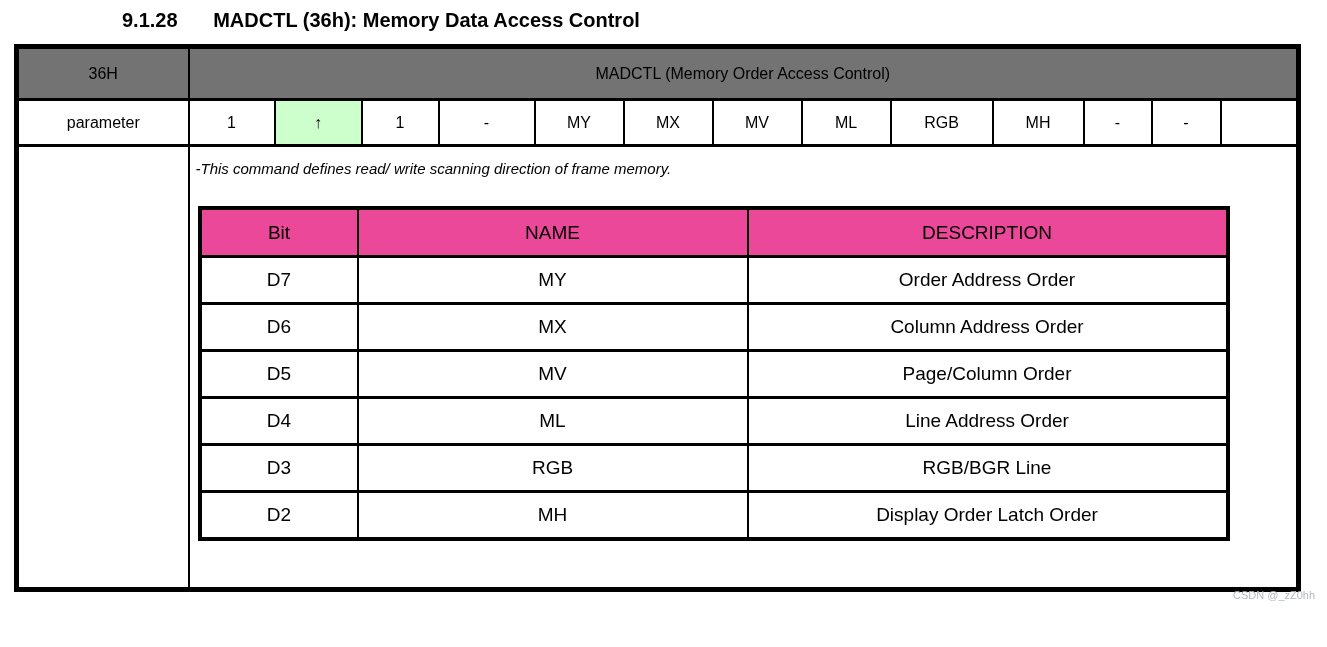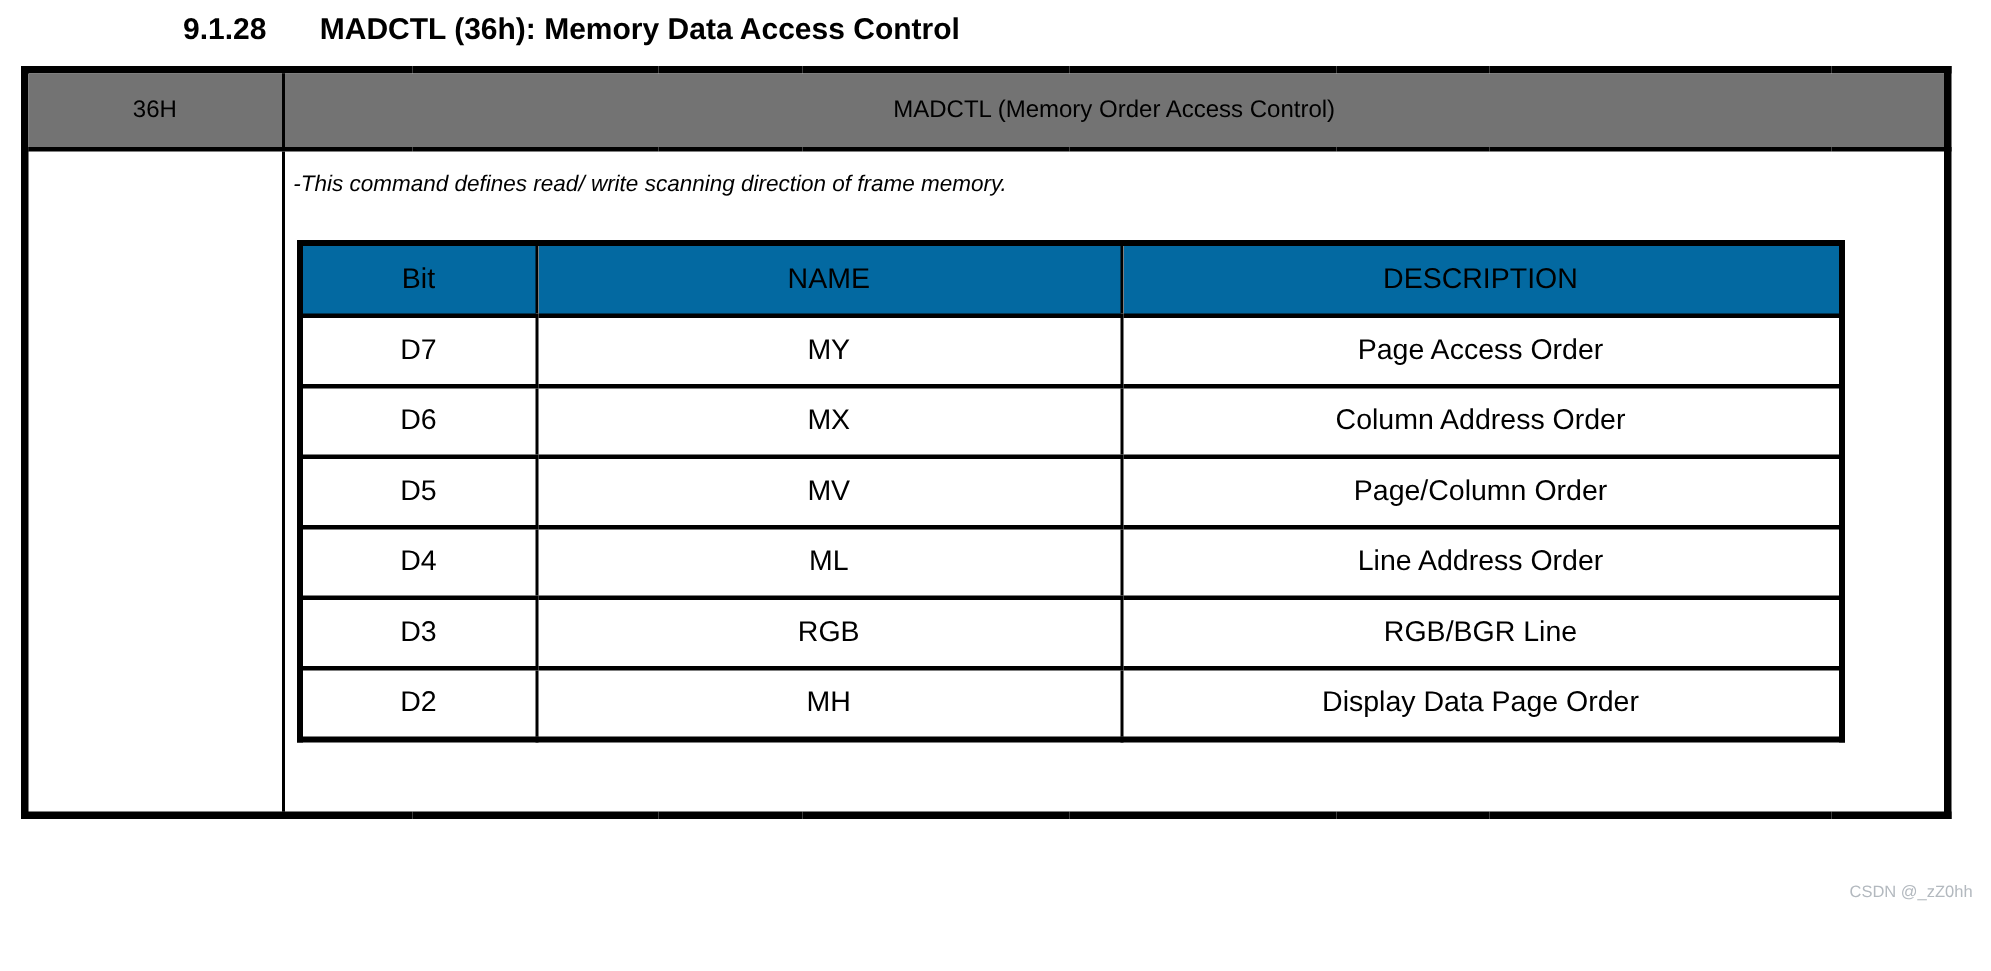--- a/index.html
+++ b/index.html
@@ -75,21 +75,21 @@
   }
   table.bits td {
     border-style: solid;
     border-color: #000;
     border-width: 3px 2px;
     text-align: center;
     vertical-align: middle;
     font-size: 19px;
     padding: 0;
   }
-  tr.b-head td { height: 45px; background: #0369a1; }
+  tr.b-head td { height: 45px; background: #ec4899; }
   tr.b-row td { height: 44px; background: #ffffff; }
 
   .watermark {
     position: absolute;
     left: 1233px;
     top: 589px;
     font-size: 11px;
     color: #b3b9bf;
     white-space: nowrap;
   }
@@ -119,40 +119,56 @@
         <col style="width:91px">
         <col style="width:68px">
       <col style="width:69px">
         <col style="width:78px">
     </colgroup>
     <tbody>
         <tr class="r-gray">
       <td>36H</td>
       <td colspan="13">MADCTL (Memory Order Access Control)</td>
     </tr>
+    <tr class="r-param">
+      <td>parameter</td>
+      <td>1</td>
+      <td class="green arrow">↑</td>
+      <td>1</td>
+      <td>-</td>
+      <td>MY</td>
+      <td>MX</td>
+      <td>MV</td>
+      <td>ML</td>
+      <td>RGB</td>
+      <td>MH</td>
+      <td>-</td>
+      <td>-</td>
+      <td></td>
+    </tr>
     <tr class="r-body">
       <td></td>
       <td colspan="13">
         <p class="desc">-This command defines read/ write scanning direction of frame memory.</p>
         <table class="bits">
           <colgroup>
             <col style="width:158px">
                 <col style="width:390px">
                 <col style="width:480px">
           </colgroup>
           <tbody>
                 <tr class="b-head">
             <td>Bit</td>
             <td>NAME</td>
             <td>DESCRIPTION</td>
           </tr>
           <tr class="b-row">
             <td>D7</td>
             <td>MY</td>
-            <td>Page Access Order</td>
+            <td>Order Address Order</td>
           </tr>
           <tr class="b-row">
             <td>D6</td>
             <td>MX</td>
             <td>Column Address Order</td>
           </tr>
           <tr class="b-row">
             <td>D5</td>
             <td>MV</td>
             <td>Page/Column Order</td>
@@ -163,21 +179,21 @@
             <td>Line Address Order</td>
           </tr>
           <tr class="b-row">
             <td>D3</td>
             <td>RGB</td>
             <td>RGB/BGR Line</td>
           </tr>
           <tr class="b-row">
             <td>D2</td>
             <td>MH</td>
-            <td>Display Data Page Order</td>
+            <td>Display Order Latch Order</td>
           </tr>
         </tbody>
             </table>
       </td>
     </tr>
   </tbody>
     </table>
 
   <div class="watermark">CSDN @_zZ0hh</div>
 

